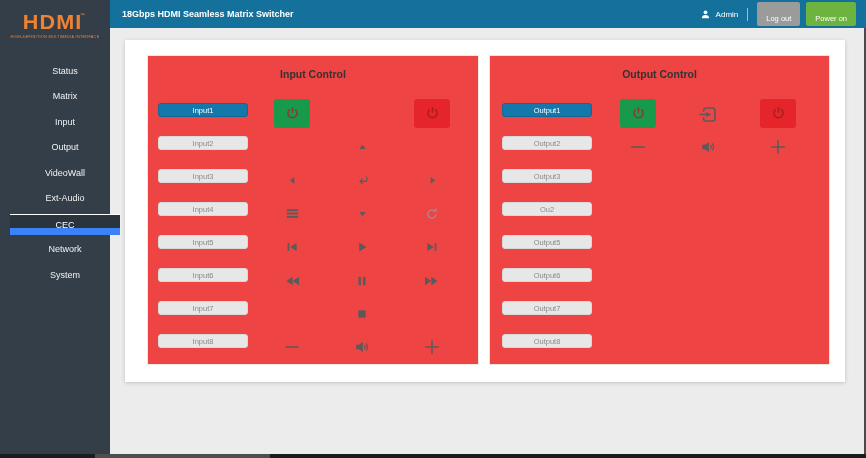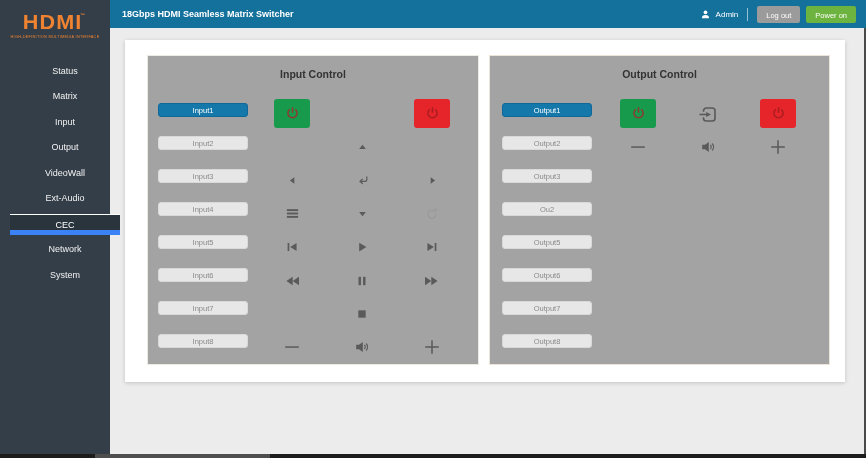--- a/index.html
+++ b/index.html
@@ -8,36 +8,36 @@
   .screen { position:relative; width:866px; height:458px; overflow:hidden; background:#ececec; }
 
   
   .sidebar { position:absolute; left:0; top:0; width:110px; height:458px; background:#333e48; z-index:5; }
   .logo { text-align:center; padding-top:12px; }
   .logo-main { color:#f08331; font-weight:900; font-size:20px; letter-spacing:1px; display:inline-block; transform:scaleX(1.08); line-height:20px; }
   .logo-tm { color:#f08331; font-size:5px; vertical-align:top; font-weight:700; }
   .logo-sub { color:#f08331; font-size:4px; letter-spacing:.3px; white-space:nowrap; transform:scale(.95); margin-top:1px; }
   .nav { position:absolute; left:0; top:56px; width:110px;margin-left:10px; }
   .side-item { height:21px; line-height:21px; margin:4.5px 0; text-align:center; color:#f2f2f2; font-size:9px; cursor:pointer; }
-  .side-item.active { background:#2a343d; border-top:1px solid #ffffff; border-bottom:5px solid #3b82f6; color:#fff; }
+  .side-item.active { background:#2a343d; border-top:1px solid #ffffff; border-bottom:7px solid #3b82f6; color:#fff; }
 
   
   .topbar { position:absolute; left:110px; top:0; width:756px; height:28px; background:var(--topbar,#14719c); display:flex; align-items:center; padding:0 10px 0 12px; z-index:4;justify-content:flex-end; }
   .topbar-title { color:#fff; font-size:9px; font-weight:bold; }
   .user-area { margin-left:auto; display:flex; align-items:center; }
   .person-icon { width:11px; height:11px; margin-right:5px; }
   .admin-label { color:#fff; font-size:8px; margin-right:9px; }
   .tb-divider { width:1px; height:13px; background:rgba(255,255,255,.55); margin-right:9px; }
-  .tb-btn { border:none; color:#fff; font-size:7.5px; padding:5px 9px; height:17px; border-radius:2px; cursor:pointer; font-family:inherit; }
+  .tb-btn { border:none; color:#fff; font-size:7.5px; padding:12px 9px; height:17px; border-radius:2px; cursor:pointer; font-family:inherit; }
   .logout-btn { background:var(--gray-btn,#9b9b9b); margin-right:6px; }
   .poweron-btn { background:var(--green-btn,#6db33f); }
 
   
   .card { position:absolute; left:125px; top:40px; width:720px; height:342px; background:#fff; box-shadow:0 1px 4px rgba(0,0,0,.18); z-index:2; }
-  .panel { position:absolute; top:15px; height:310px; border:1px solid #ebebe4; background:#a3a3a3; }
+  .panel { position:absolute; top:15px; height:310px; border:1px solid #ebebe4; background:#ef4444; }
   .input-panel { left:22px; width:332px; }
   .output-panel { left:364px; width:341px; border-color:#eae5d8; }
   .panel-title { text-align:center; margin-top:12px; font-size:10.5px; font-weight:bold; color:#333; }
 
   .btn-col { position:absolute; top:47px; display:flex; flex-direction:column; gap:19px; }
   .input-panel .btn-col { left:10px; }
   .output-panel .btn-col { left:12px; }
   .io-btn { width:90px; height:14px; border-radius:3px; border:1px solid #d9d9d9; background:#e7e7e7; color:#8a8a8a; font-size:7.5px; font-family:inherit; display:flex; align-items:center; justify-content:center; cursor:pointer; }
   .io-btn.active { background:var(--accent,#1478aa); border-color:#10689a; color:#fff; }
 

